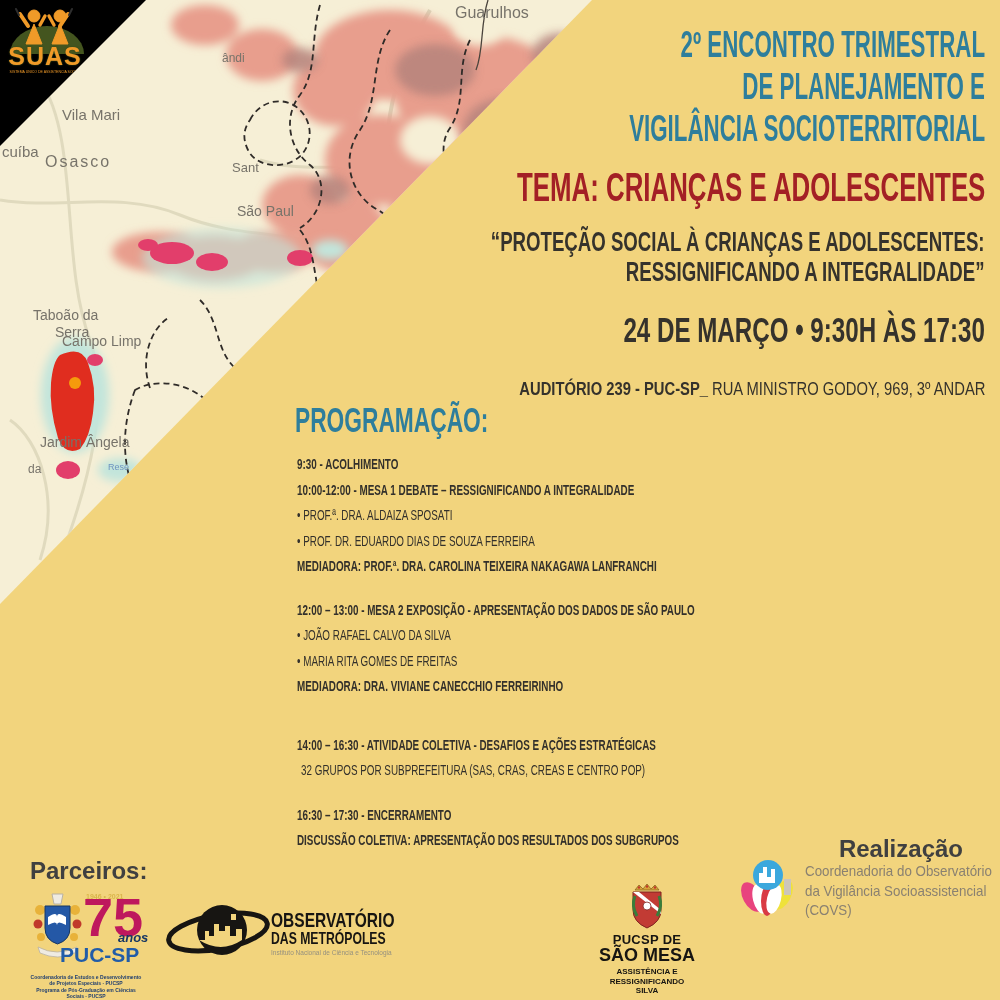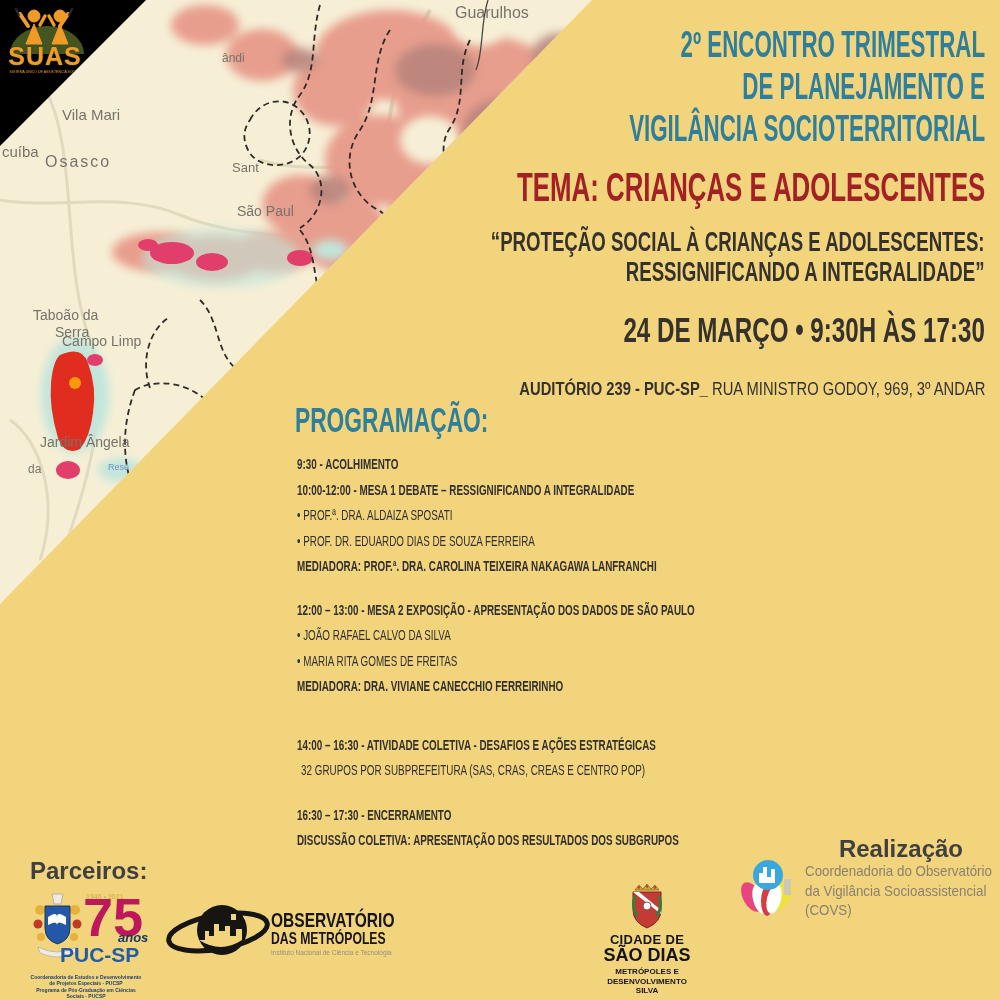--- a/index.html
+++ b/index.html
@@ -305,25 +305,25 @@
     <path d="M8,6 L12,1 L16,5 L20,0 L24,5 L28,1 L32,6 Z" fill="#D9A33B" stroke="#8A6A1E" stroke-width=".8"></path>
     <circle cx="12" cy="3.5" r="1.2" fill="#C0392B"></circle>
     <circle cx="20" cy="2.5" r="1.2" fill="#C0392B"></circle>
     <circle cx="28" cy="3.5" r="1.2" fill="#C0392B"></circle>
     <path d="M6,8 h28 v18 q0,12 -14,18 q-14,-6 -14,-18 Z" fill="#C23B34" stroke="#7E241F" stroke-width="1"></path>
     <path d="M6,8 L34,30 L34,26 L12,8 Z" fill="#FFFFFF"></path>
     <path d="M8,12 q-4,10 2,20" stroke="#3A7D3A" stroke-width="3" fill="none"></path>
     <path d="M32,12 q4,10 -2,20" stroke="#3A7D3A" stroke-width="3" fill="none"></path>
     <circle cx="20" cy="22" r="4" fill="#FFFFFF" stroke="#7E241F" stroke-width=".8"></circle>
   </svg>
-  <div class="c1">CIDADE DE</div>
-  <div class="c2">SÃO DIAS</div>
+  <div class="c1">PUCSP DE</div>
+  <div class="c2">SÃO MESA</div>
   <div class="c3">
-    <div>METRÓPOLES E</div>
-    <div>DESENVOLVIMENTO</div>
+    <div>ASSISTÊNCIA E</div>
+    <div>RESSIGNIFICANDO</div>
     <div>SILVA</div>
   </div>
 </div>
 
 <div class="abs" id="covs">
   <svg width="62" height="68" viewBox="0 0 62 68" style="position:absolute;left:0;top:0;">
     <ellipse cx="45" cy="38" rx="9" ry="16" transform="rotate(28 45 38)" fill="#EFE23B"></ellipse>
     <ellipse cx="15" cy="40" rx="9" ry="16" transform="rotate(-28 15 40)" fill="#E8447E"></ellipse>
     <ellipse cx="23" cy="42" rx="7" ry="15" transform="rotate(-14 23 42)" fill="#FFFFFF"></ellipse>
     <ellipse cx="30" cy="44" rx="6" ry="15" fill="#D93B44"></ellipse>

